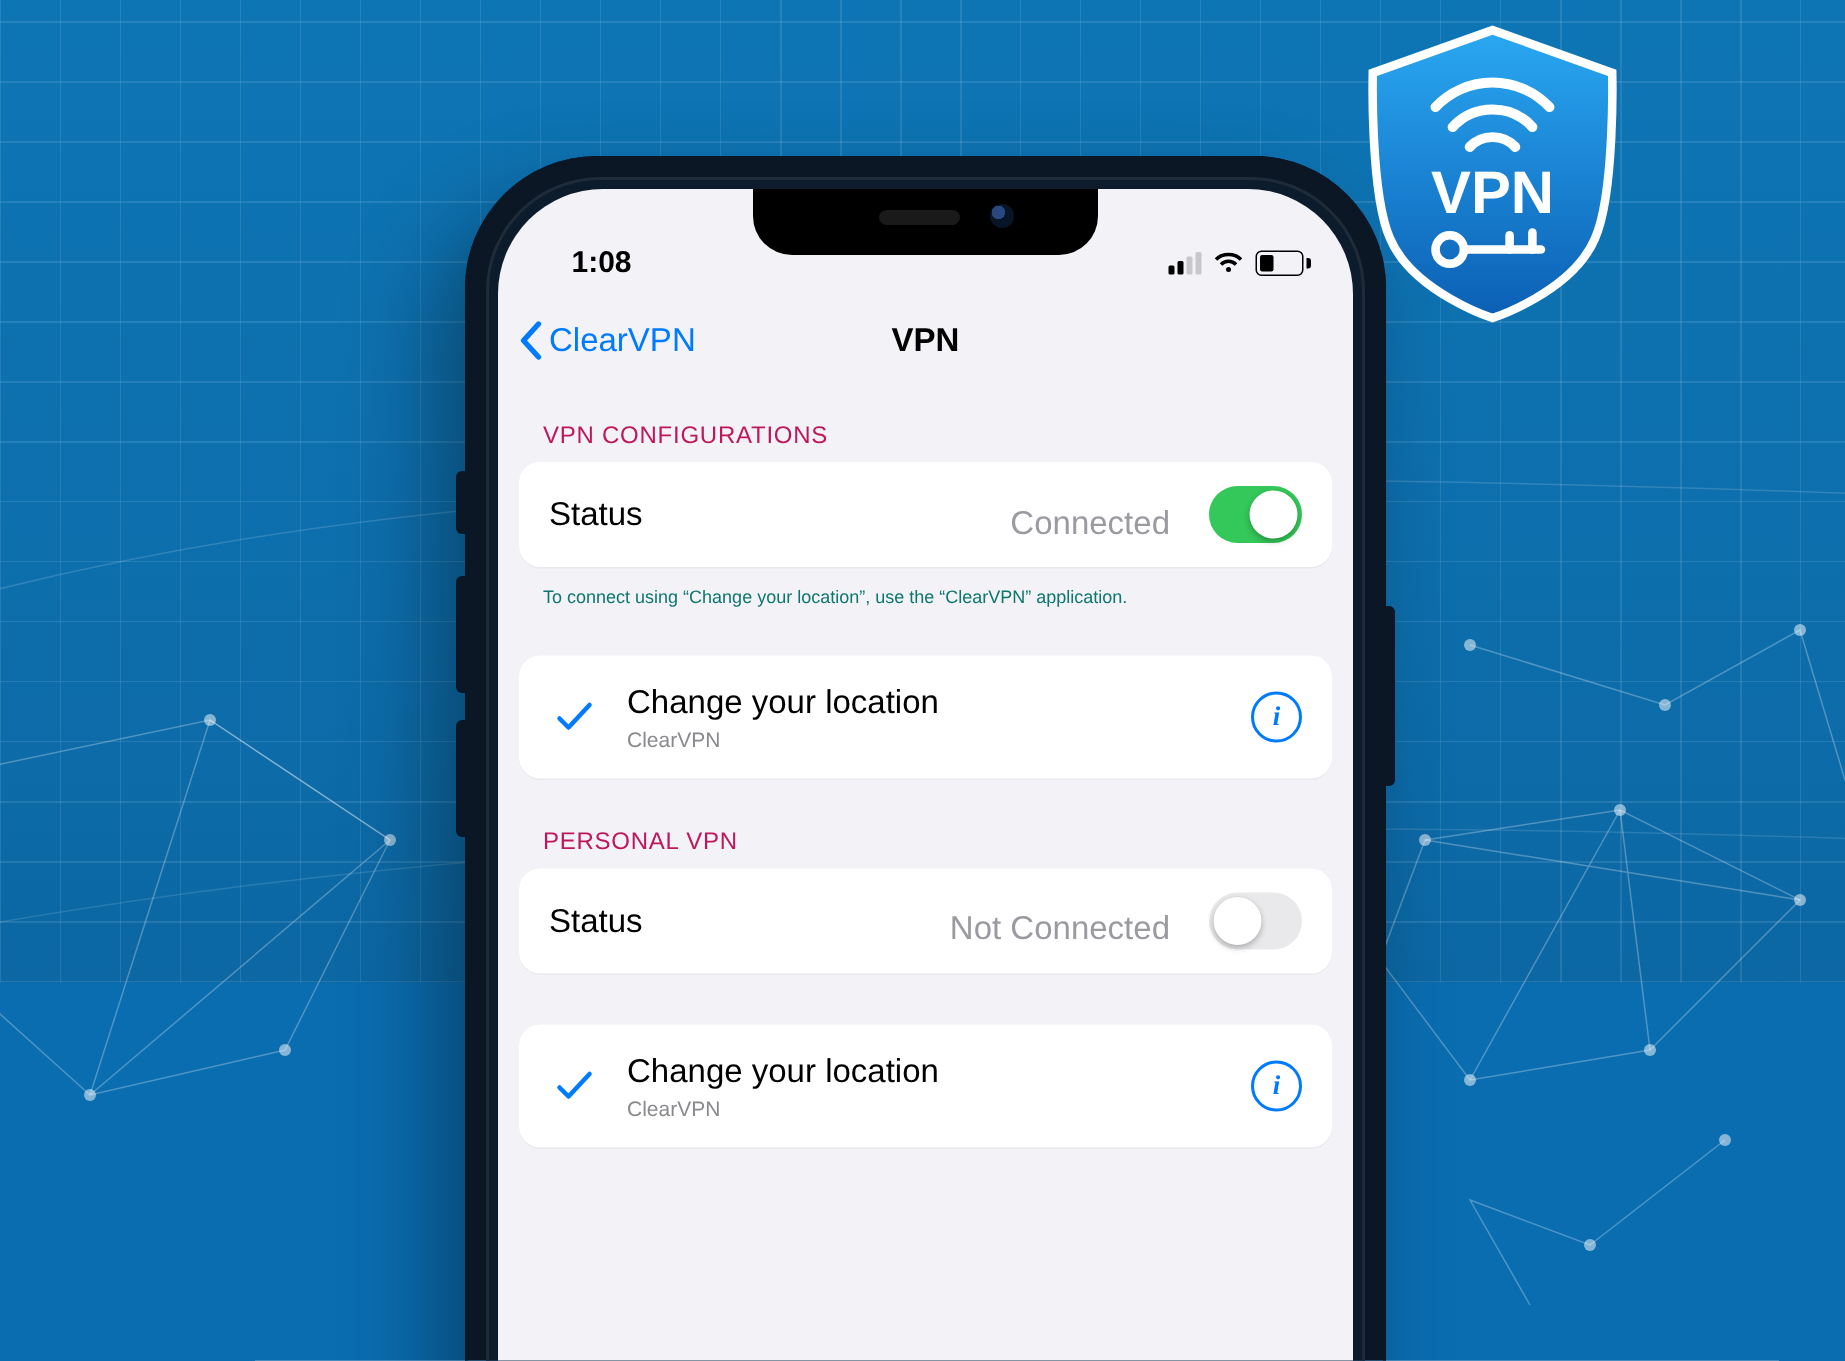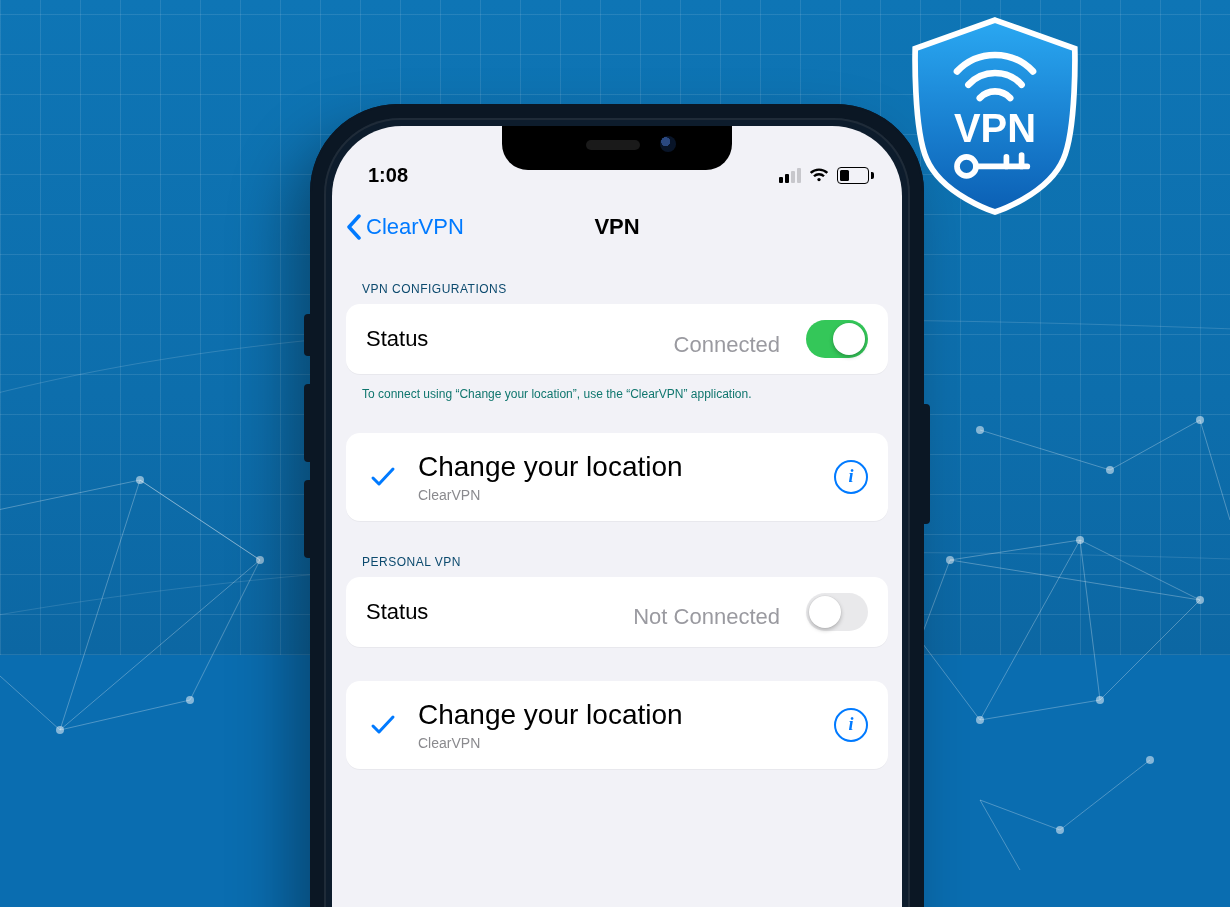--- a/index.html
+++ b/index.html
@@ -100,21 +100,21 @@
     position:absolute;
     top:10px; right:56px;
     width:16px; height:16px;
     background: radial-gradient(circle at 35% 35%, #2a4880 0 30%, #081428 31% 100%);
     border-radius:50%;
   }
 
   
   .status-bar {
     position: absolute;
-    top: 0; left: 0; right: 0;
+    top: 0; left: 13px; right: 0;
     height: 62px;
     padding: 18px 28px 0 36px;
     display: flex;
     justify-content: space-between;
     align-items: center;
     font-weight: 600;
     font-size: 20px;
     color: #000;
     z-index: 9;
     gap: 31px;
@@ -154,22 +154,22 @@
   
   .content {
     position: absolute;
     top: 130px;
     left: 0; right: 0;
     bottom: 0;
     overflow: hidden;
     padding-top: 26px;
   }
   .section-header {
-    color: #0c4a6e;
-    font-size: 12px;
+    color: #be185d;
+    font-size: 16px;
     letter-spacing: 0.5px;
     padding: 0 30px 8px 30px;
     text-transform: uppercase;
   }
   .footer-note {
     color: #0f766e;
     font-size: 12px;
     line-height: 1.4;
     padding: 12px 30px 30px 30px;
   }
@@ -203,21 +203,21 @@
     position:absolute; top:3px;
     width:32px; height:32px;
     background:#fff; border-radius:50%;
     box-shadow: 0 2px 4px rgba(0,0,0,0.25), 0 0 0 0.5px rgba(0,0,0,0.04);
   }
   .toggle.on  .knob { right:3px; }
   .toggle.off .knob { left:3px;  }
 
   .check-col { width: 34px; display:flex; justify-content:center; color:#007aff; }
   .list-body { display:flex; flex-direction:column; gap: 4px; padding: 2px 0; flex:1; min-width:0; }
-  .list-title { font-size: 28px; color:#000; }
+  .list-title { font-size: 22px; color:#000; }
   .list-sub   { font-size: 14px; color:#8a8a8e; }
 
   .info-btn {
     width: 30px; height: 30px;
     border: 2px solid #007aff;
     border-radius: 50%;
     color: #007aff;
     display: flex; align-items: center; justify-content: center;
     font-family: Georgia, 'Times New Roman', serif;
     font-style: italic;

